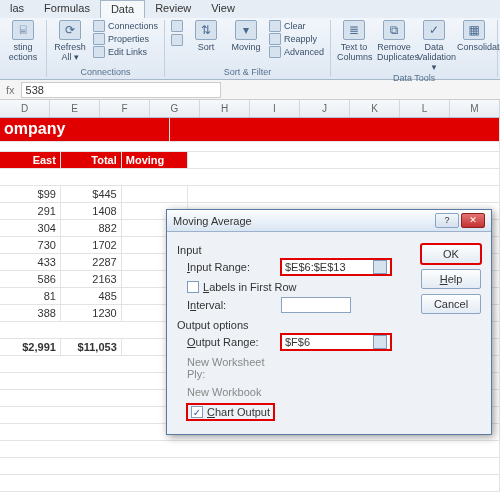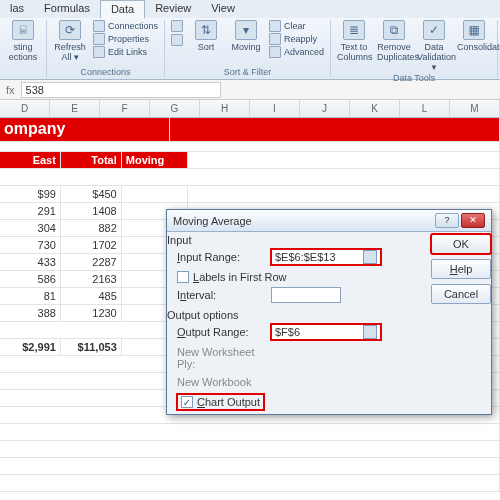--- a/index.html
+++ b/index.html
@@ -39,21 +39,21 @@
   .hdr-red { background: #e00000; color: #fff; font-weight: bold; text-align: right; }
   .hdr-red.l { text-align: left; }
   .bold { font-weight: bold; }
   
   
   .dialog { position: absolute; left: 166px; top: 209px; width: 326px; background: #eef2f6; border: 1px solid #5b7aa3; box-shadow: 2px 2px 8px rgba(0,0,0,.4); font-size: 11px; }
   .dlg-title { background: linear-gradient(#fcfdfe,#d9e5f2); height: 22px; display: flex; align-items: center; padding: 0 6px; border-bottom: 1px solid #9cb2cc; }
   .dlg-title span { flex: 1; }
   .wbtn { width: 24px; height: 15px; margin-left: 2px; border: 1px solid #8ba6c4; background: linear-gradient(#f3f7fb,#d3e0ee); border-radius: 2px; text-align: center; line-height: 13px; font-size: 9px; }
   .wbtn.close { background: linear-gradient(#e57373,#c43131); color: #fff; border-color: #8a2020; }
-  .dlg-body { display: flex; padding: 0; gap: 8px; }
+  .dlg-body { display: flex; padding: 10px; gap: 8px; }
   .dlg-left { flex: 1; }
   .fieldset-label { margin: 2px 0; }
   .fldrow { display: flex; align-items: center; margin: 3px 0 6px 10px; gap: 4px; }
   .fldrow label { width: 90px; }
   .fldrow.dim label { color: #888; }
   .inp { border: 1px solid #8aa3c0; background: #fff; height: 16px; width: 110px; padding: 0 3px; display: flex; align-items: center; }
   .inp .picker { width: 14px; height: 14px; margin-left: auto; background: #d7e2ef; border: 1px solid #7f9bbd; }
   .chkrow { display: flex; align-items: center; gap: 4px; margin: 3px 0 4px 10px; }
   .chk { width: 12px; height: 12px; border: 1px solid #7f9bbd; background: #fff; display: flex; align-items: center; justify-content: center; font-size: 10px; color: #2a5aa0; }
   .dlg-right { width: 60px; display: flex; flex-direction: column; gap: 5px; padding-top: 2px; }
@@ -192,21 +192,21 @@
     <div class="cell hdr-red">East</div>
     <div class="cell hdr-red">Total</div>
     <div class="cell hdr-red wide l" style="text-align:left">Moving Avg.</div>
     <div class="cell" style="width:330px"></div>
   </div>
   <div class="row">
       <div class="cell" style="width:500px"></div>
     </div>
   <div class="row">
       <div class="cell">$99</div>
-      <div class="cell">$450</div>
+      <div class="cell">$445</div>
       <div class="cell wide"></div>
       <div class="cell" style="width:330px"></div>
     </div>
   <div class="row">
       <div class="cell">291</div>
       <div class="cell">1408</div>
       <div class="cell wide"></div>
       <div class="cell" style="width:330px"></div>
     </div>
   <div class="row">

